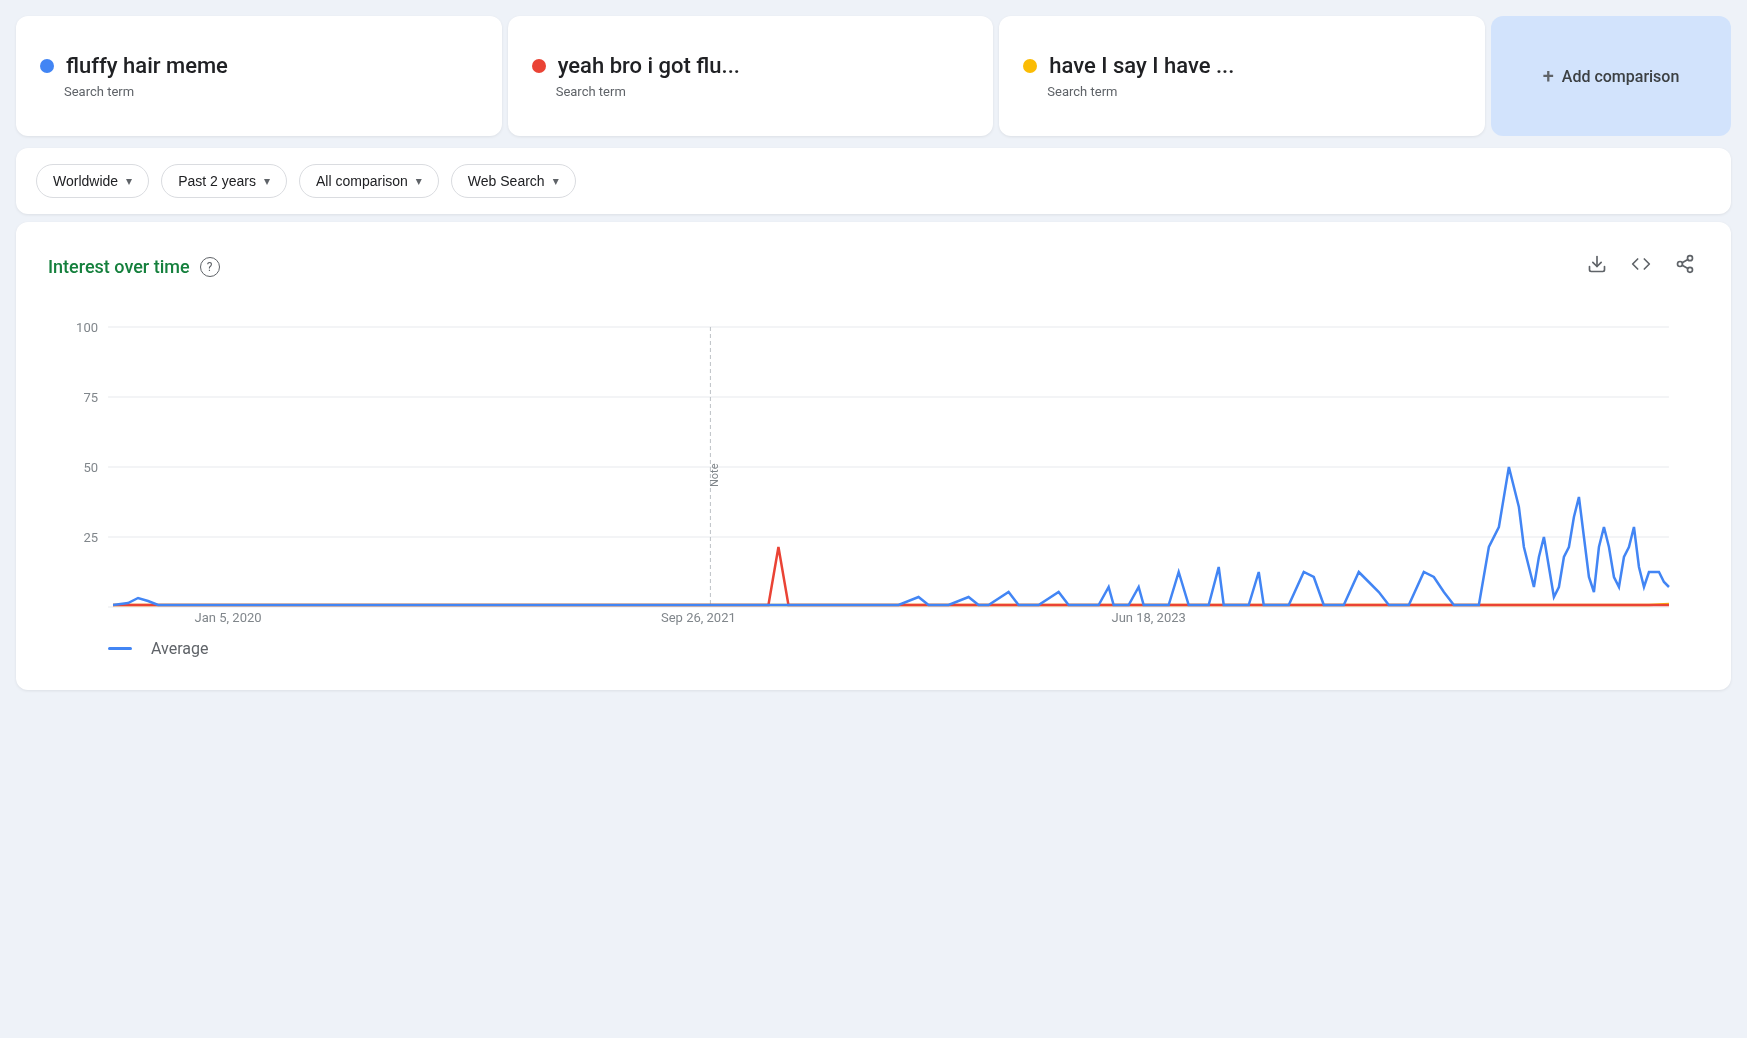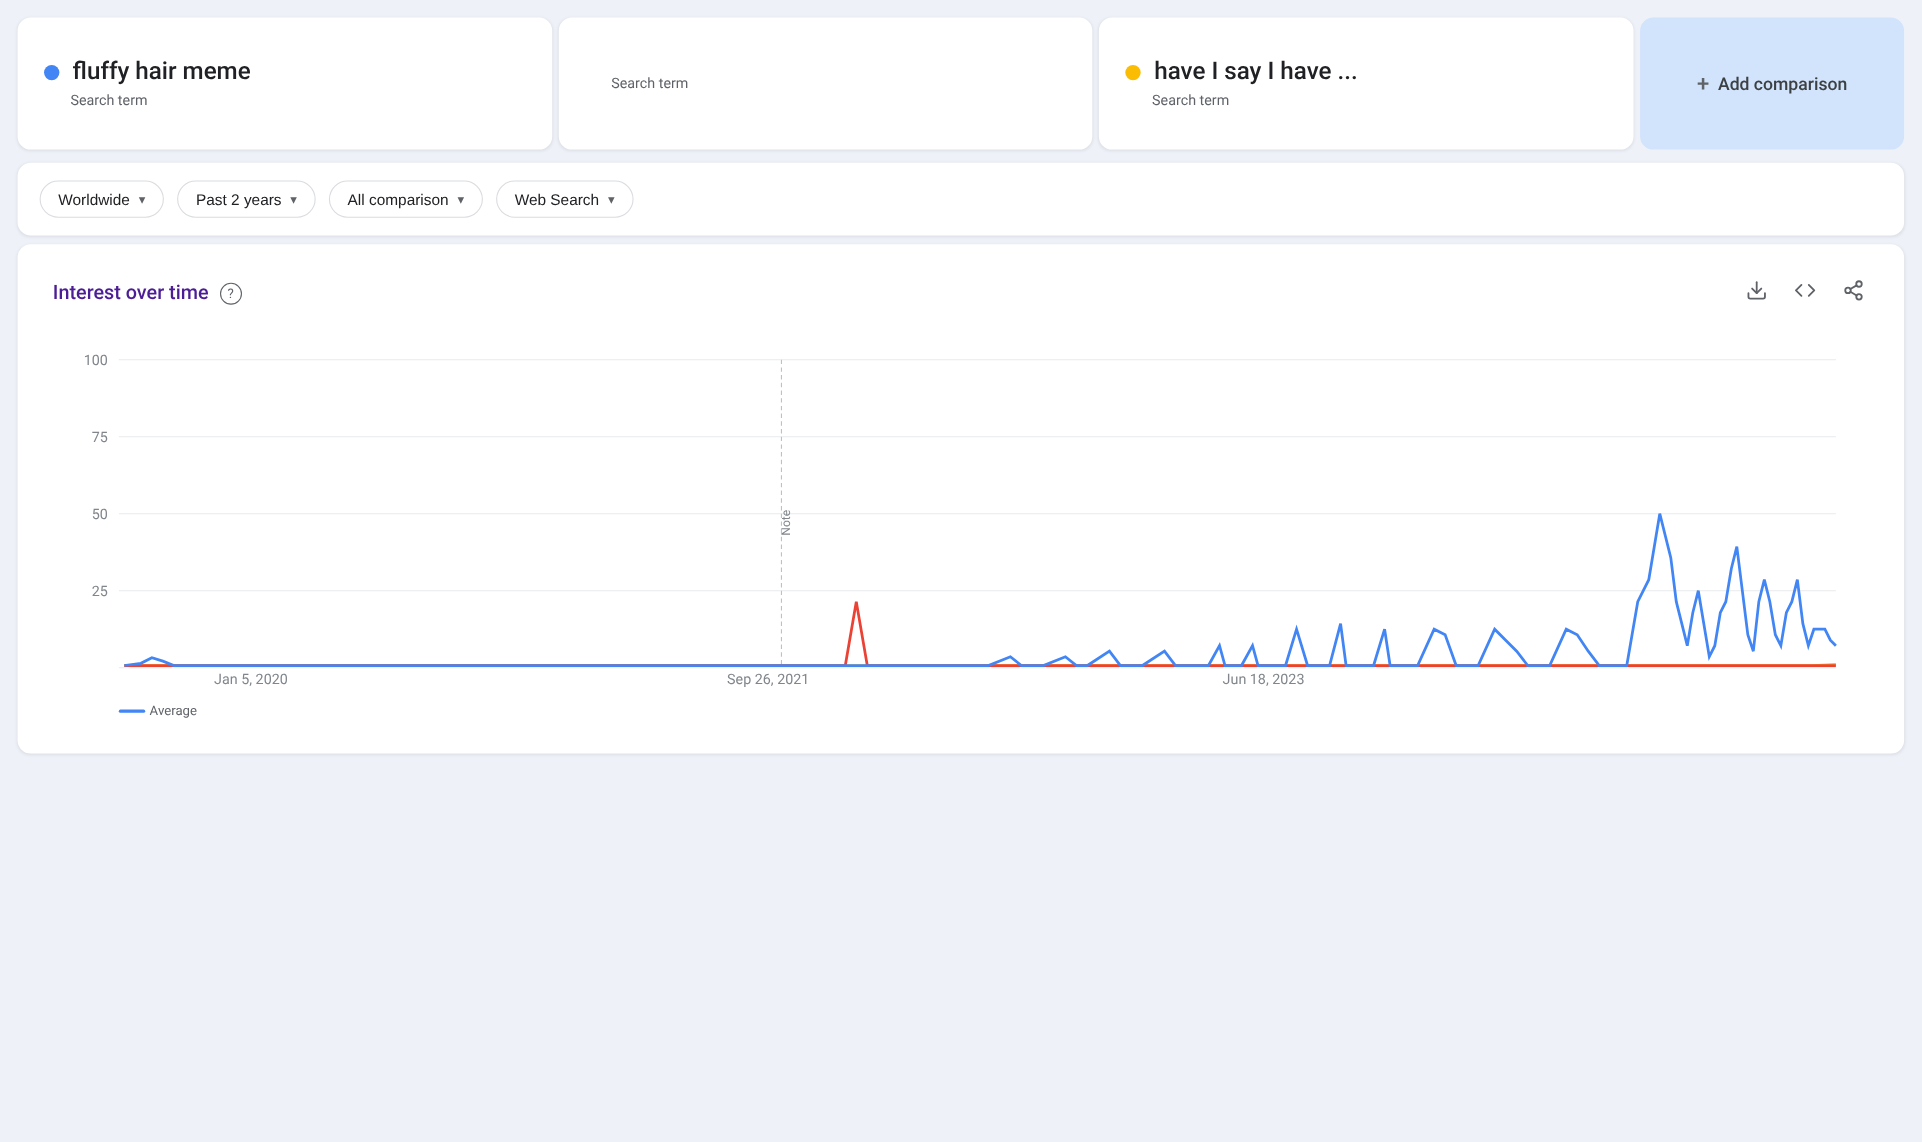--- a/index.html
+++ b/index.html
@@ -118,21 +118,21 @@
 
     .chart-title-group {
       display: flex;
       align-items: center;
       gap: 10px;
     }
 
     .chart-title {
       font-size: 18px;
       font-weight: 500;
-      color: #4c1d95;
+      color: #15803d;
     }
 
     .help-icon {
       width: 20px;
       height: 20px;
       border-radius: 50%;
       border: 1.5px solid #5f6368;
       display: flex;
       align-items: center;
       justify-content: center;
@@ -171,22 +171,22 @@
       display: flex;
       align-items: center;
       gap: 8px;
       margin-top: 12px;
       margin-left: 60px;
     }
 
     .legend-item {
       display: flex;
       align-items: center;
-      gap: 4px;
-      font-size: 12px;
+      gap: 19px;
+      font-size: 16px;
       color: #5f6368;
     }
 
     .legend-line {
       width: 24px;
       height: 3px;
       border-radius: 2px;
     }
   </style>
 </head>
@@ -196,20 +196,24 @@
 
   <div class="search-term-card">
     <div class="term-header">
       <div class="dot" style="background:#4285f4;"></div>
       <span class="term-name">fluffy hair meme</span>
     </div>
     <div class="term-type">Search term</div>
   </div>
 
   <div class="search-term-card">
+    <div class="term-header">
+      <div class="dot" style="background:#ea4335;"></div>
+      <span class="term-name">yeah bro i got flu...</span>
+    </div>
     <div class="term-type">Search term</div>
   </div>
 
   <div class="search-term-card">
     <div class="term-header">
       <div class="dot" style="background:#fbbc04;"></div>
       <span class="term-name">have I say I have ...</span>
     </div>
     <div class="term-type">Search term</div>
   </div>

